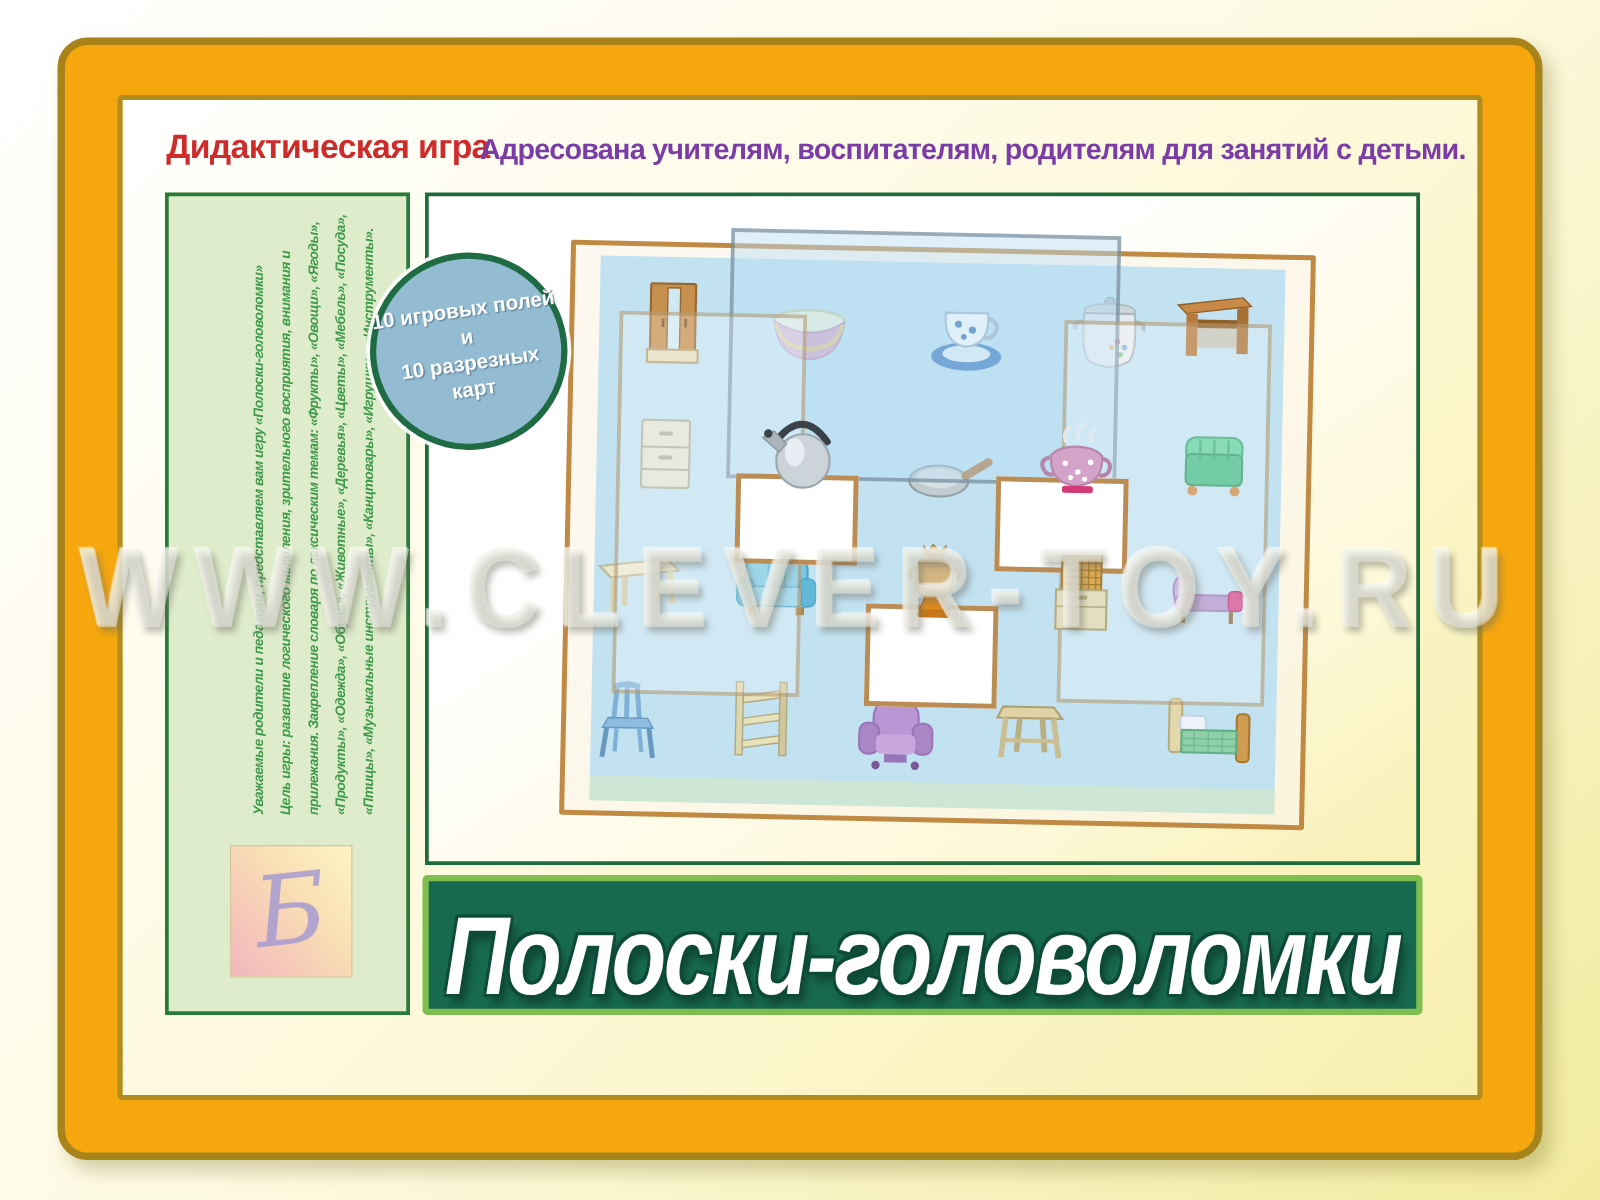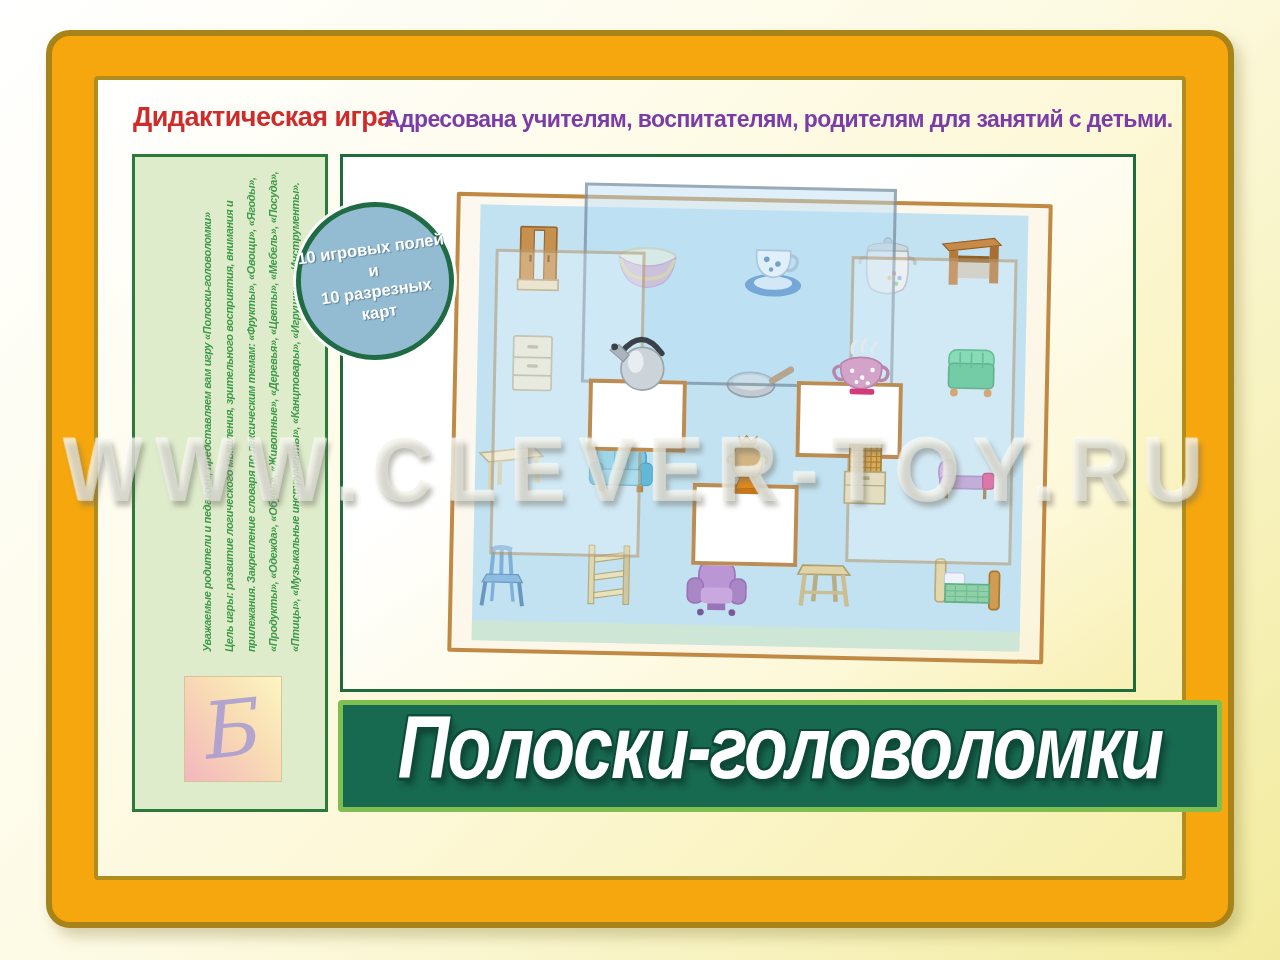--- a/index.html
+++ b/index.html
@@ -80,23 +80,23 @@
   .strip-right{left:396px;top:56px;width:166px;height:306px;z-index:4;
     background:rgba(255,255,255,.25);border:3px solid rgba(160,125,70,.45);}
   .cutout{position:absolute;background:#fff;border:4px solid #bb8d55;box-sizing:border-box;z-index:5;}
   .cut-a{left:136px;top:184px;width:98px;height:72px;}
   .cut-b{left:344px;top:182px;width:106px;height:76px;}
   .cut-c{left:242px;top:286px;width:106px;height:82px;}
   .bitem{position:absolute;width:76px;height:72px;z-index:3;}
   .bitem svg{width:100%;height:100%;}
   
   .banner{
-    position:absolute;left:338px;top:700px;width:884px;height:112px;box-sizing:border-box;
+    position:absolute;left:338px;top:700px;width:800px;height:112px;box-sizing:border-box;
     background:var(--banner-green);border:5px solid var(--banner-border);border-radius:4px;
-    display:flex;align-items:flex-start;justify-content:center;
+    display:flex;align-items:flex-end;justify-content:center;
   }
   .banner-text{
     font-size:74px;font-weight:bold;font-style:italic;color:#fff;white-space:nowrap;
     letter-spacing:-2px;transform:scaleY(1.2) scaleX(.97);
     text-shadow:2px 0 0 #0d4a38,-2px 0 0 #0d4a38,0 2px 0 #0d4a38,0 -2px 0 #0d4a38,
       2px 2px 0 #0d4a38,-2px -2px 0 #0d4a38,2px -2px 0 #0d4a38,-2px 2px 0 #0d4a38,
       4px 6px 6px rgba(0,0,0,.35);
   }
   
   .watermark{

